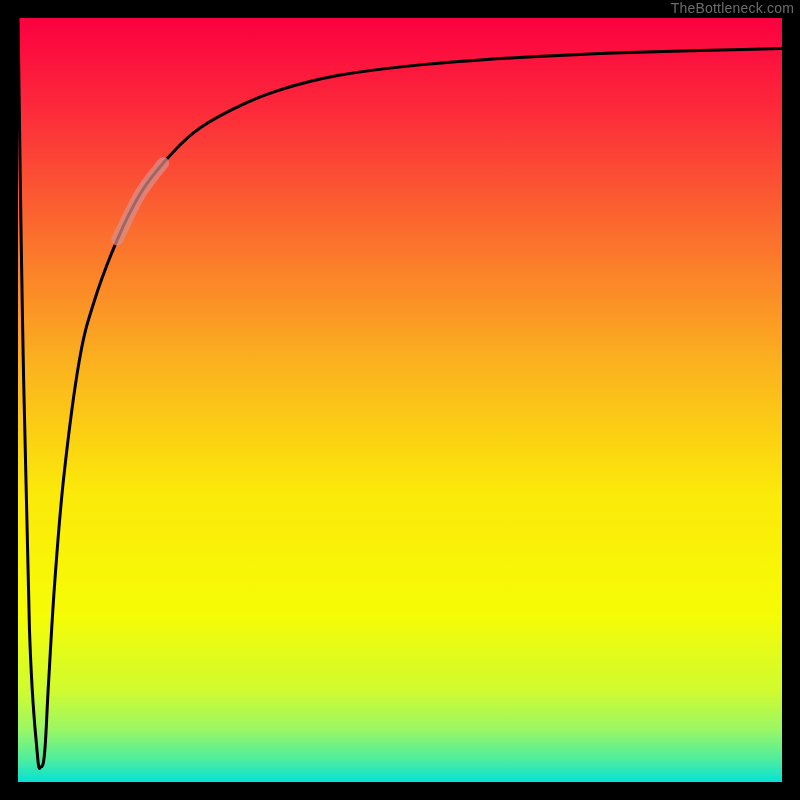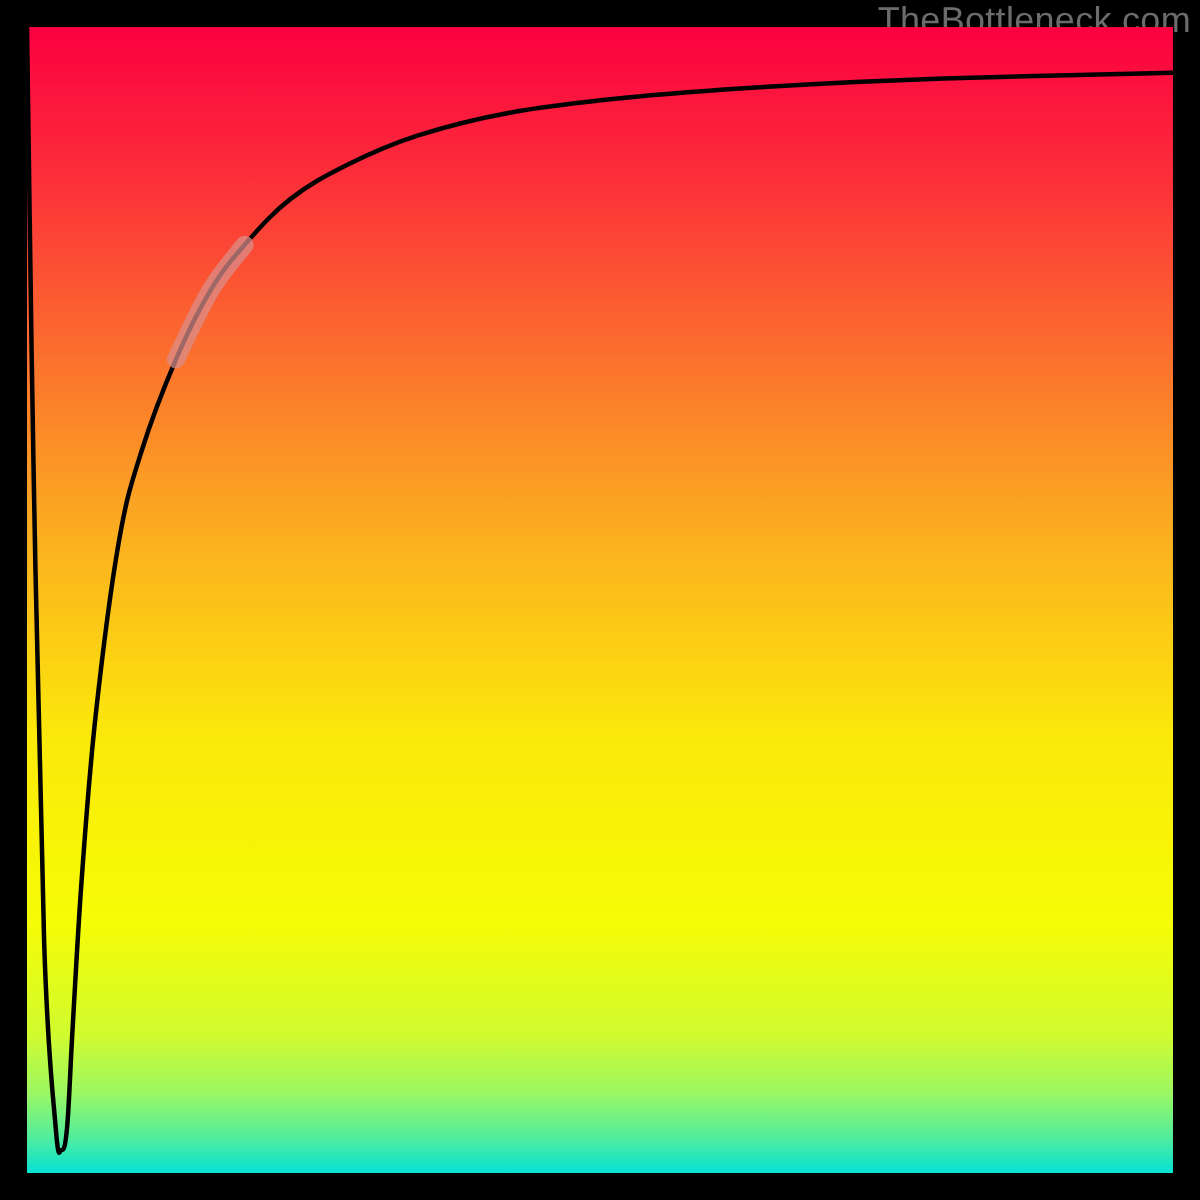--- a/index.html
+++ b/index.html
@@ -28,21 +28,21 @@
   .plot svg {
     display: block;
     width: 764px;
     height: 764px;
   }
   .wm {
     position: absolute;
     top: 0;
     right: 6px;
     color: #6c6c6c;
-    font-size: 24px;
+    font-size: 14px;
     font-weight: 400;
     letter-spacing: 0.2px;
     user-select: none;
   }
 </style>
 </head>
 <body>
 
 <div class="frame">
 

